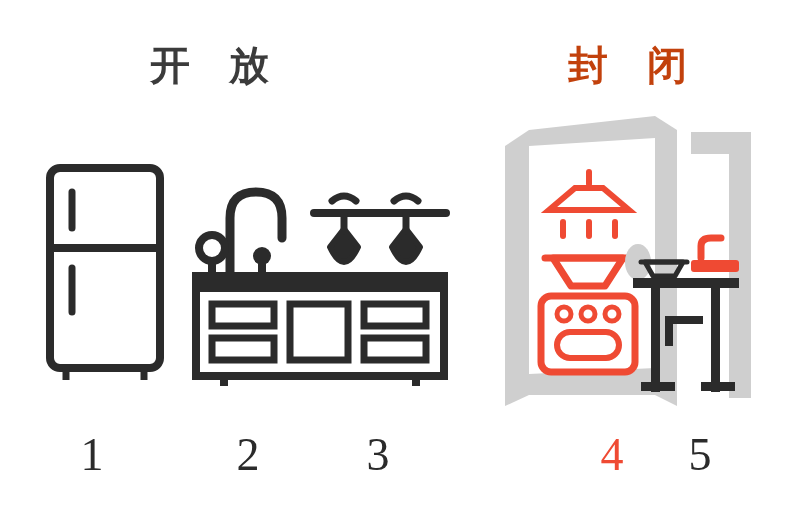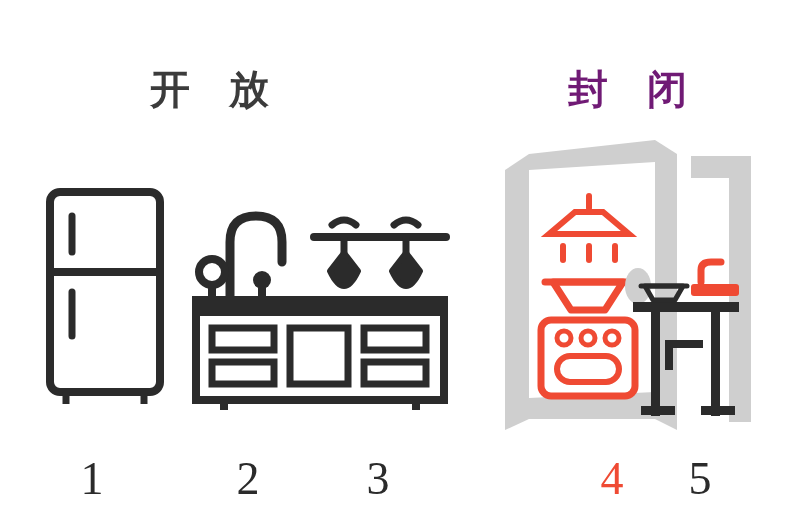--- a/index.html
+++ b/index.html
@@ -10,39 +10,38 @@
     width: 810px;
     height: 513px;
     background: #ffffff;
     font-family: "Liberation Sans", sans-serif;
     overflow: hidden;
   }
   #canvas {
     position: relative;
     width: 810px;
     height: 379px;
-    margin-top: 24px;
   }
   .heading {
     position: absolute;
     font-size: 40px;
     font-weight: bold;
     letter-spacing: 14px;
     white-space: nowrap;
     font-family: "Liberation Sans", sans-serif;
   }
   #heading-open {
     left: 150px;
     top: 38px;
     color: #3b3b3b;
   }
   #heading-closed {
     left: 568px;
     top: 38px;
-    color: #701a75;
+    color: #c2410c;
   }
   .num {
     position: absolute;
     font-size: 46px;
     font-weight: normal;
     font-family: "Liberation Serif", serif;
     color: #2b2b2b;
     width: 60px;
     text-align: center;
   }

